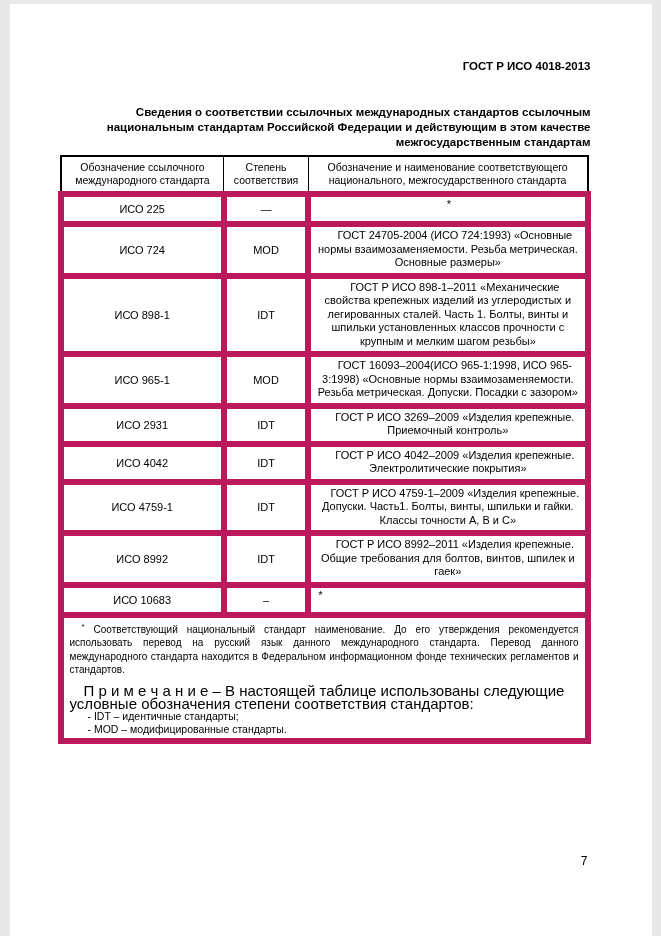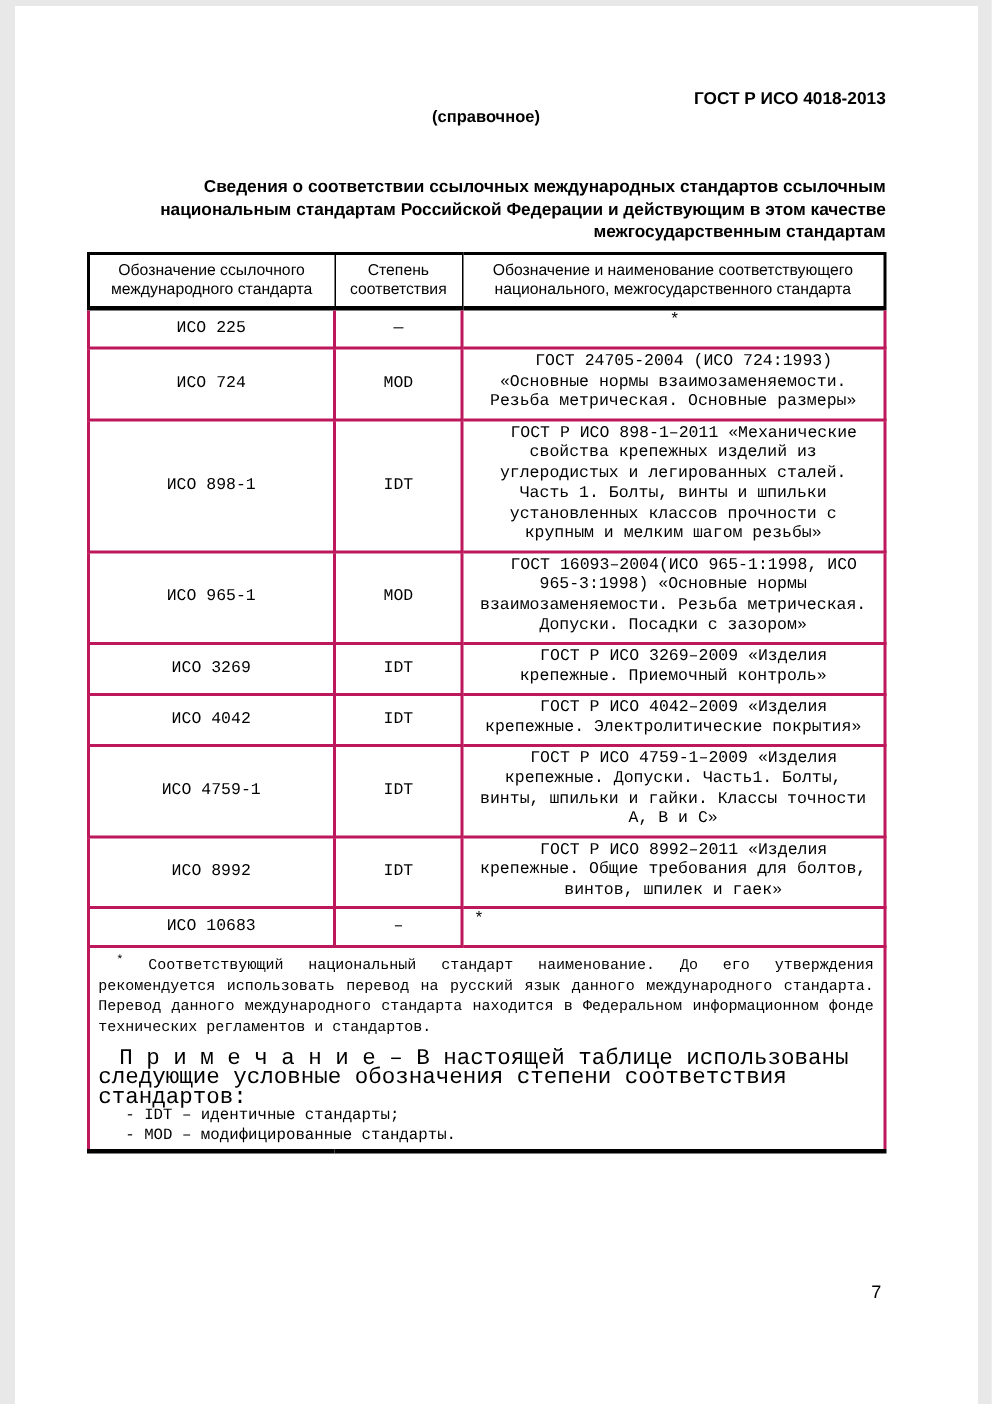--- a/index.html
+++ b/index.html
@@ -21,21 +21,21 @@
 
   table.gost {
     margin-top:5px; width:100%; border-collapse:collapse; table-layout:fixed;
     border:2px solid #000; border-bottom:3px solid #000;
   }
   table.gost th {
     border:1px solid #000; border-top:2px solid #000; border-bottom:3px solid #000;
     font-weight:normal; font-size:10.5px; line-height:13px;
     padding:4px 6px; text-align:center; vertical-align:middle;
   }
-  table.gost td { border:2px solid #be185d; vertical-align:middle;font-family:Liberation Mono, monospace; }
+  table.gost td { border:6px solid #be185d; vertical-align:middle; }
   td.c1 { text-align:center; font-size:11px; padding:6px 2px; }
   td.c2 { text-align:center; font-size:11px; padding:6px 2px; }
   td.c3 {
     font-size:11px; line-height:13.5px; padding:2px 5px 3px 5px;
     text-align:center; text-indent:14px;
   }
   td.c3.ref-mark { text-indent:2px; vertical-align:top; padding-top:1px; font-size:11px; }
 
   td.notes-cell { border:1px solid #000; border-top:2px solid #000; padding:2px 6px 2px 6px; }
   .footnote { margin:0; font-size:10px; line-height:13.5px; text-align:justify; text-indent:12px; }
@@ -46,21 +46,20 @@
   .page-number { position:absolute; top:850px; right:3px; font-size:12px; }
 </style>
 </head>
 <body>
 
 <div class="page">
   <div class="content">
 
     <div class="doc-number">ГОСТ Р ИСО 4018-2013</div>
 
-    <div class="annex">(справочное)</div>
 
     <div class="title">Сведения о соответствии ссылочных международных стандартов ссылочным национальным стандартам Российской Федерации и действующим в этом качестве межгосударственным стандартам</div>
 
 
     <table class="gost">
       <colgroup>
         <col style="width:31%">
         <col style="width:16%">
         <col style="width:53%">
       </colgroup>
@@ -86,21 +85,21 @@
             <td class="c1">ИСО 898-1</td>
             <td class="c2">IDT</td>
             <td class="c3">ГОСТ Р ИСО 898-1–2011 «Механические свойства крепежных изделий из углеродистых и легированных сталей. Часть 1. Болты, винты и шпильки установленных классов прочности с крупным и мелким шагом резьбы»</td>
           </tr>
           <tr>
             <td class="c1">ИСО 965-1</td>
             <td class="c2">MOD</td>
             <td class="c3">ГОСТ 16093–2004(ИСО 965-1:1998, ИСО 965-3:1998) «Основные нормы взаимозаменяемости. Резьба метрическая. Допуски. Посадки с зазором»</td>
           </tr>
           <tr>
-            <td class="c1">ИСО 3269</td>
+            <td class="c1">ИСО 2931</td>
             <td class="c2">IDT</td>
             <td class="c3">ГОСТ Р ИСО 3269–2009 «Изделия крепежные. Приемочный контроль»</td>
           </tr>
           <tr>
             <td class="c1">ИСО 4042</td>
             <td class="c2">IDT</td>
             <td class="c3">ГОСТ Р ИСО 4042–2009 «Изделия крепежные. Электролитические покрытия»</td>
           </tr>
           <tr>
             <td class="c1">ИСО 4759-1</td>

